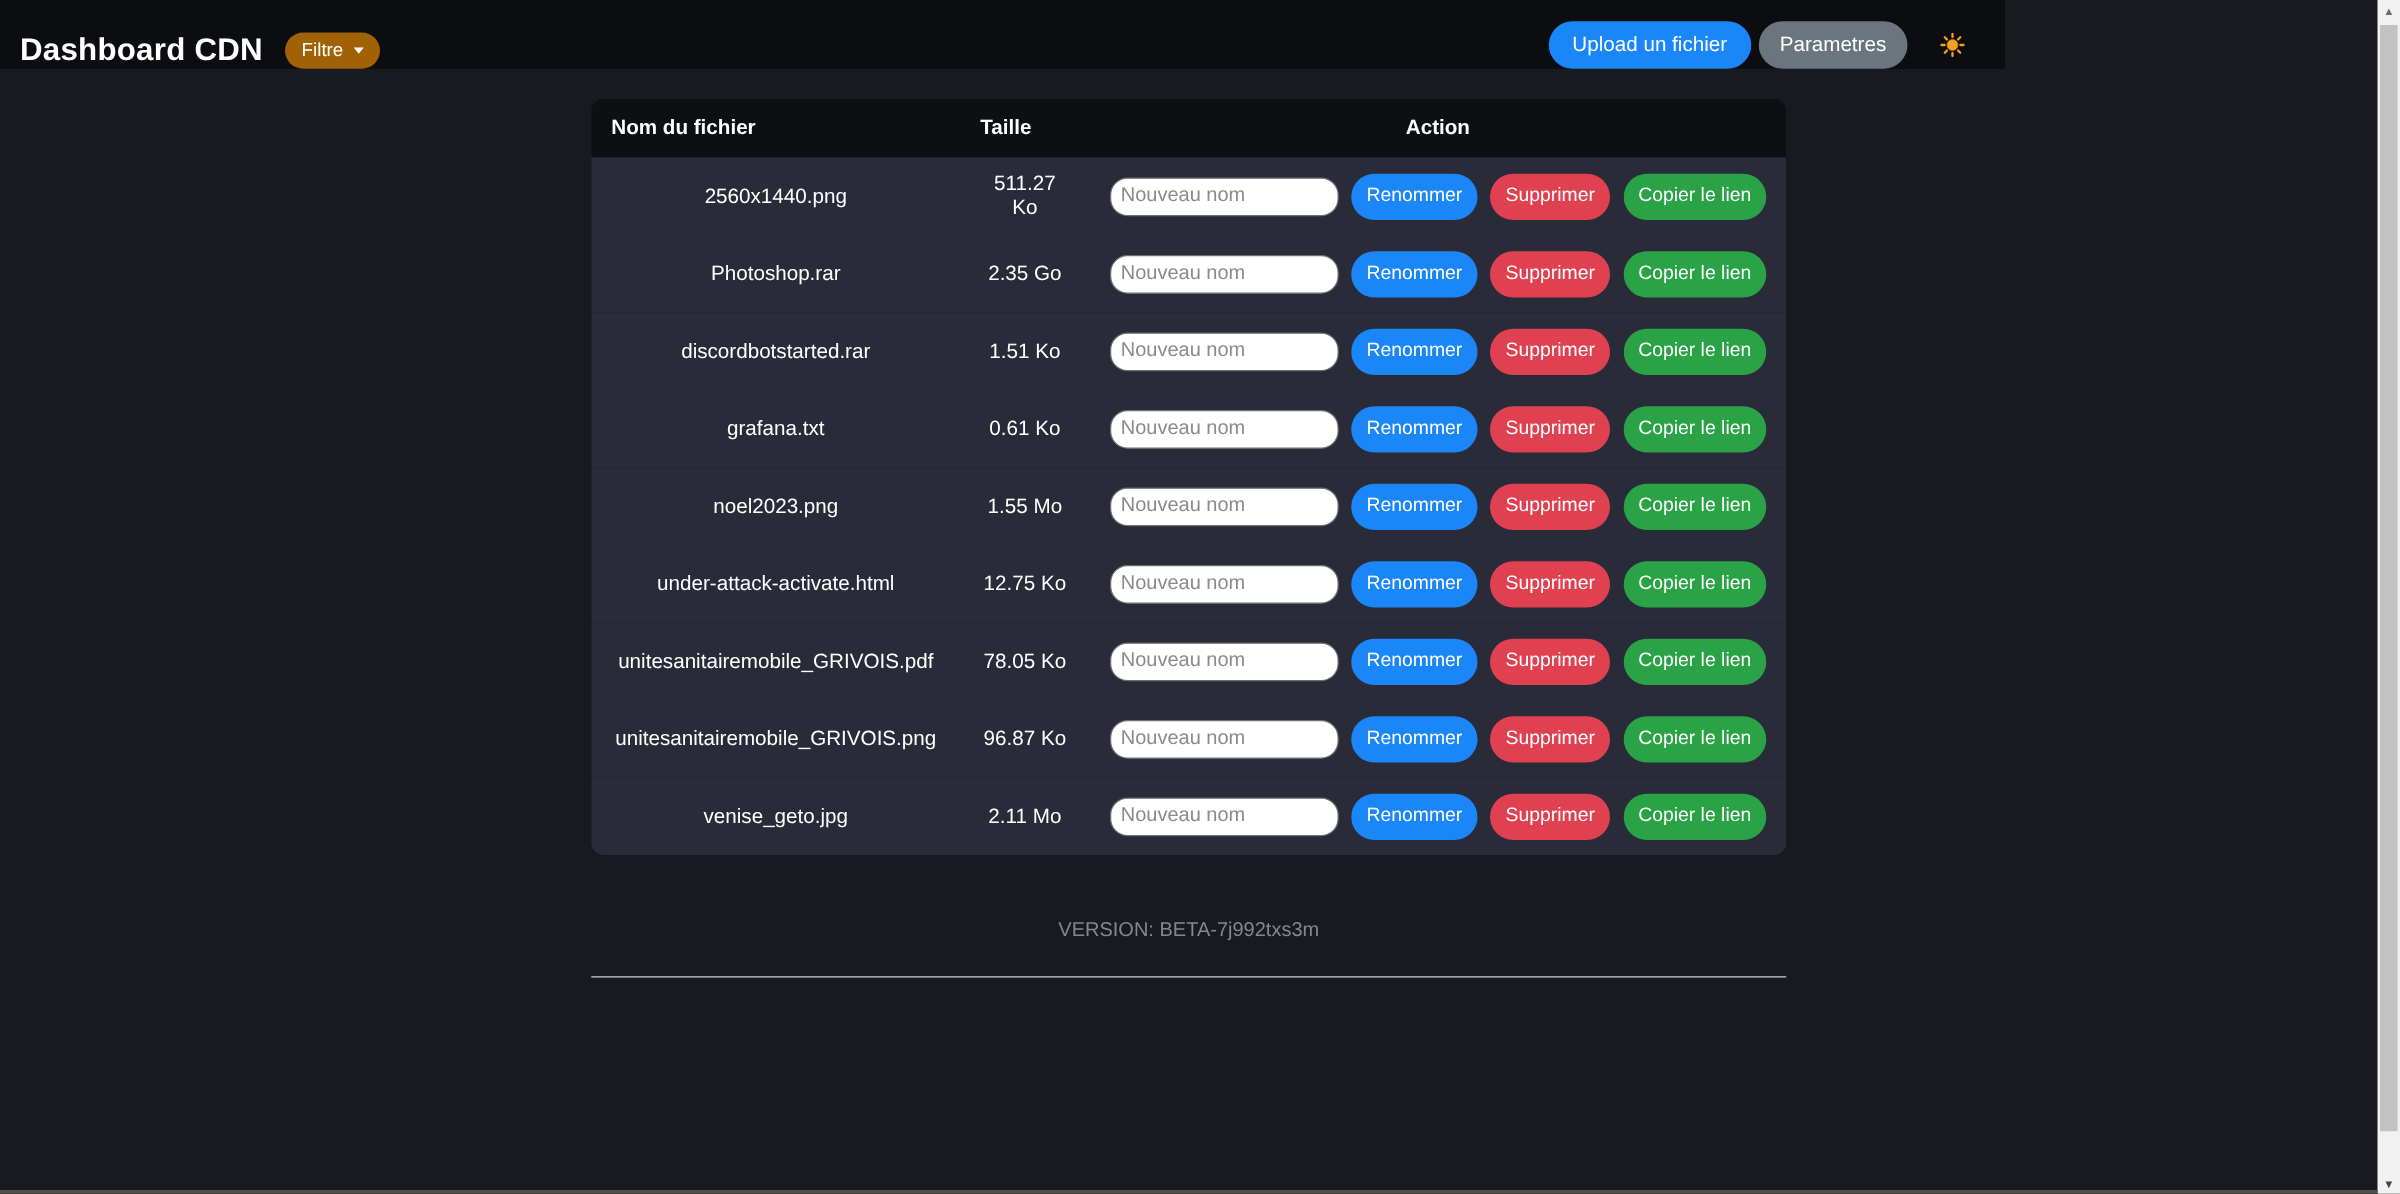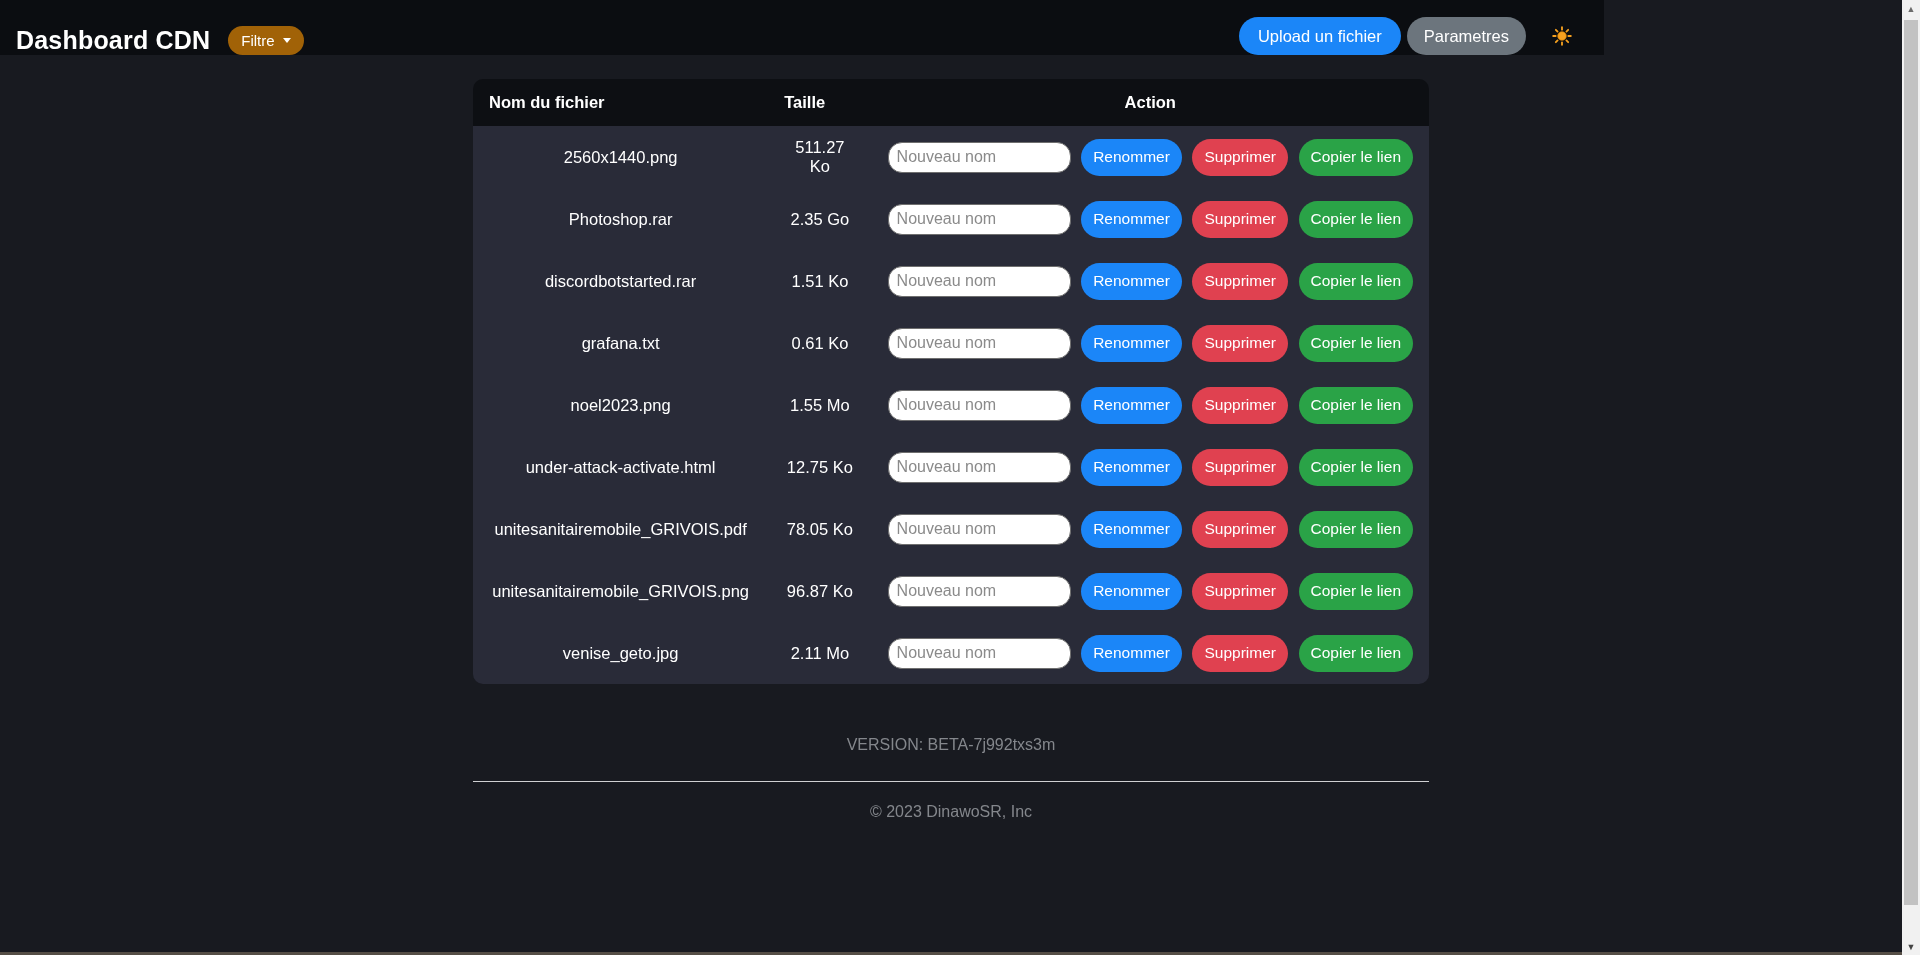--- a/index.html
+++ b/index.html
@@ -325,21 +325,20 @@
       <button class="btn btn-action btn-copy">Copier le lien</button>
     </td>
   </tr>
 </tbody>
       </table>
     </div>
 
     <footer class="footer">
       <div class="version-text">VERSION: BETA-7j992txs3m</div>
       <hr>
-      <div class="copyright-text">© 2023 DinawoSR, Inc</div>
     </footer>
   </div>
 </div>
 
 <div class="scrollbar">
   <div class="scroll-arrow up">▲</div>
   <div class="scroll-thumb"></div>
   <div class="scroll-arrow down">▼</div>
 </div>
 <div class="bottom-strip"></div>

